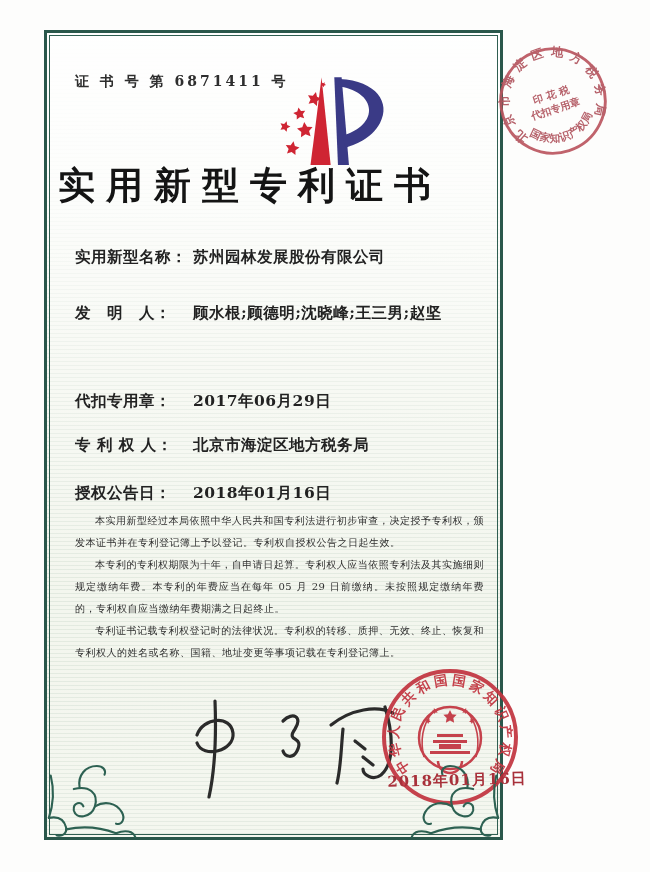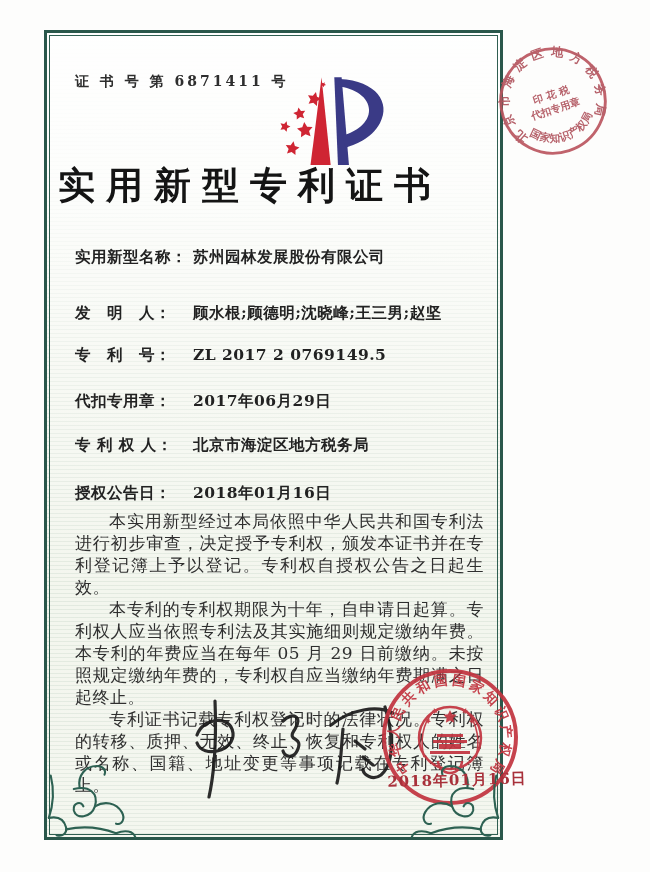--- a/index.html
+++ b/index.html
@@ -41,21 +41,21 @@
   .frow {
     position:absolute; left:28px; right:20px;
     font-size:15.5px; font-weight:600; color:#222; letter-spacing:.5px;
     white-space:nowrap;
   }
   .frow .flabel { display:inline-block; min-width:112px; }
   .r0{top:214px} .r1{top:270px} .r2{top:312px} .r3{top:358px} .r4{top:402px} .r5{top:450px}
   
   .body-text {
     position:absolute; left:28px; right:16px; top:477px;
-    font-size:17px; line-height:22px; color:#2f2f2f;
+    font-size:10px; line-height:22px; color:#2f2f2f;
     text-align:justify; letter-spacing:.5px;
   }
   .body-text p { text-indent:2em; }
   
   .director {
     position:absolute; left:44px; top:681px;
     font-family:"DejaVu Sans", sans-serif;
     font-size:17px; font-weight:700; color:#1c1c1c; line-height:32px;
     letter-spacing:2px;
   }
@@ -120,24 +120,20 @@
 
     <div class="title">实用新型专利证书</div>
 
     <div class="frow r0">
       <span class="flabel">实用新型名称：</span>
       <span>苏州园林发展股份有限公司</span>
     </div>
     <div class="frow r1">
       <span class="flabel">发　明　人：</span>
       <span>顾水根;顾德明;沈晓峰;王三男;赵坚</span>
-    </div>
-    <div class="frow r2">
-      <span class="flabel">专　利　号：</span>
-      <span>ZL 2017 2 0769149.5</span>
     </div>
     <div class="frow r3">
       <span class="flabel">代扣专用章：</span>
       <span>2017年06月29日</span>
     </div>
     <div class="frow r4">
       <span class="flabel">专 利 权 人：</span>
       <span>北京市海淀区地方税务局</span>
     </div>
     <div class="frow r5">

